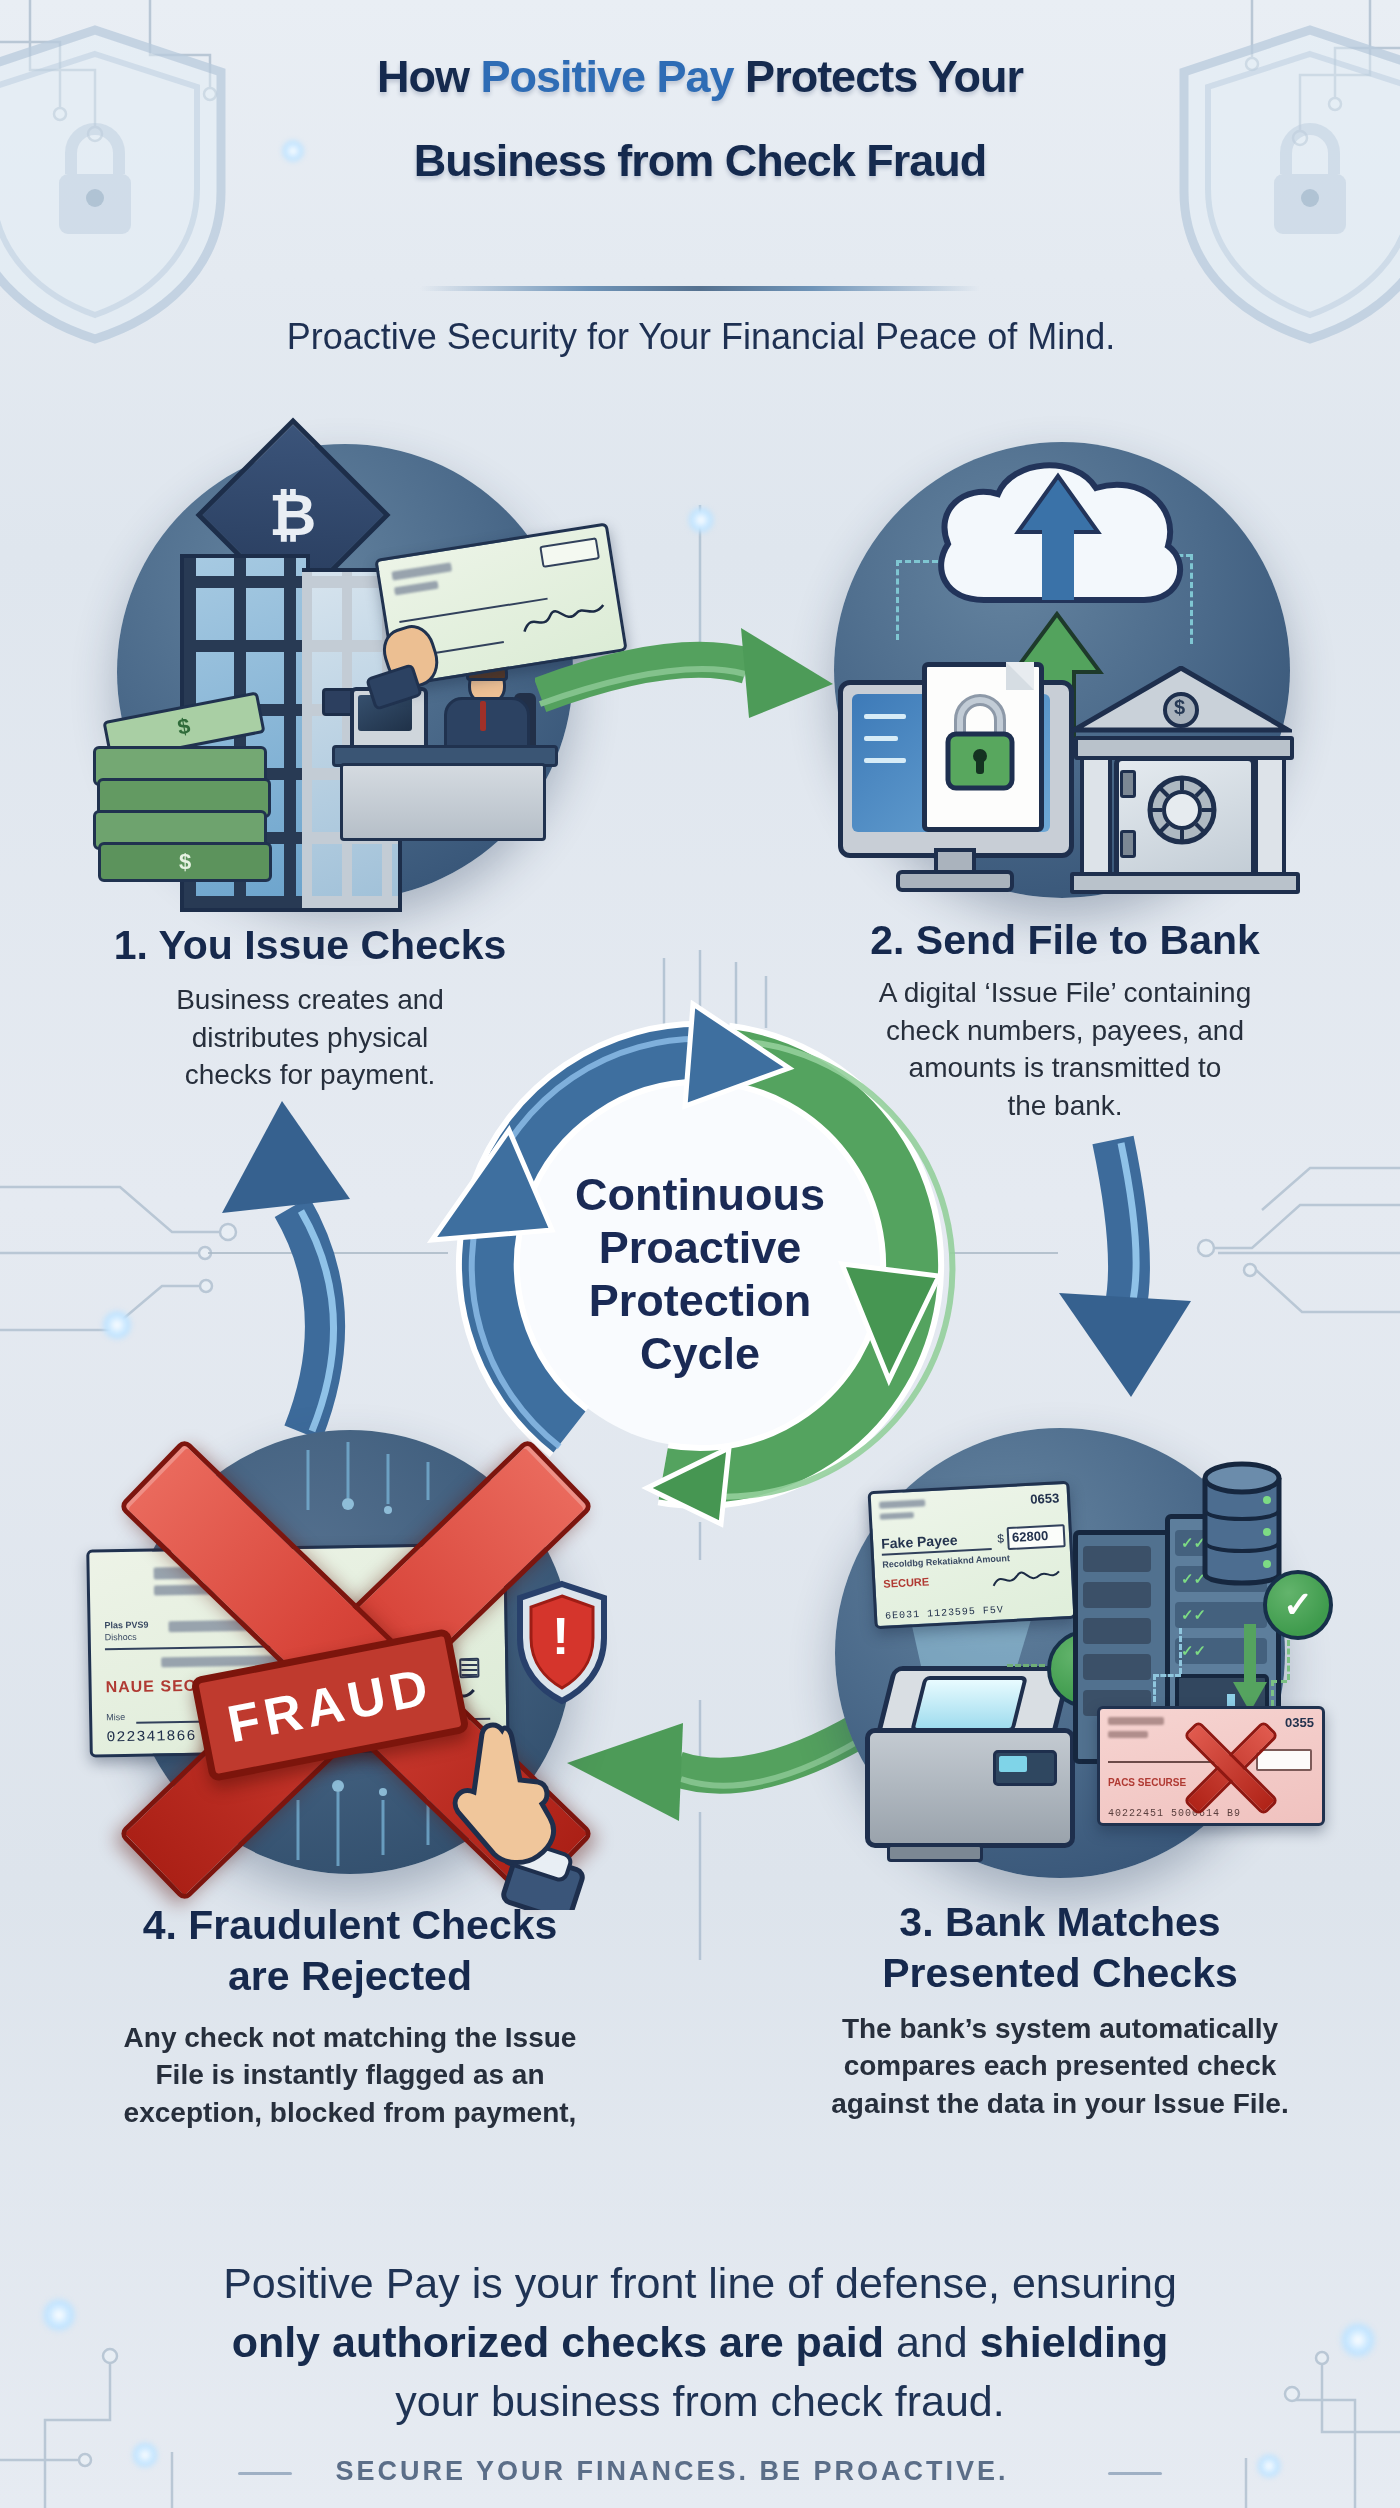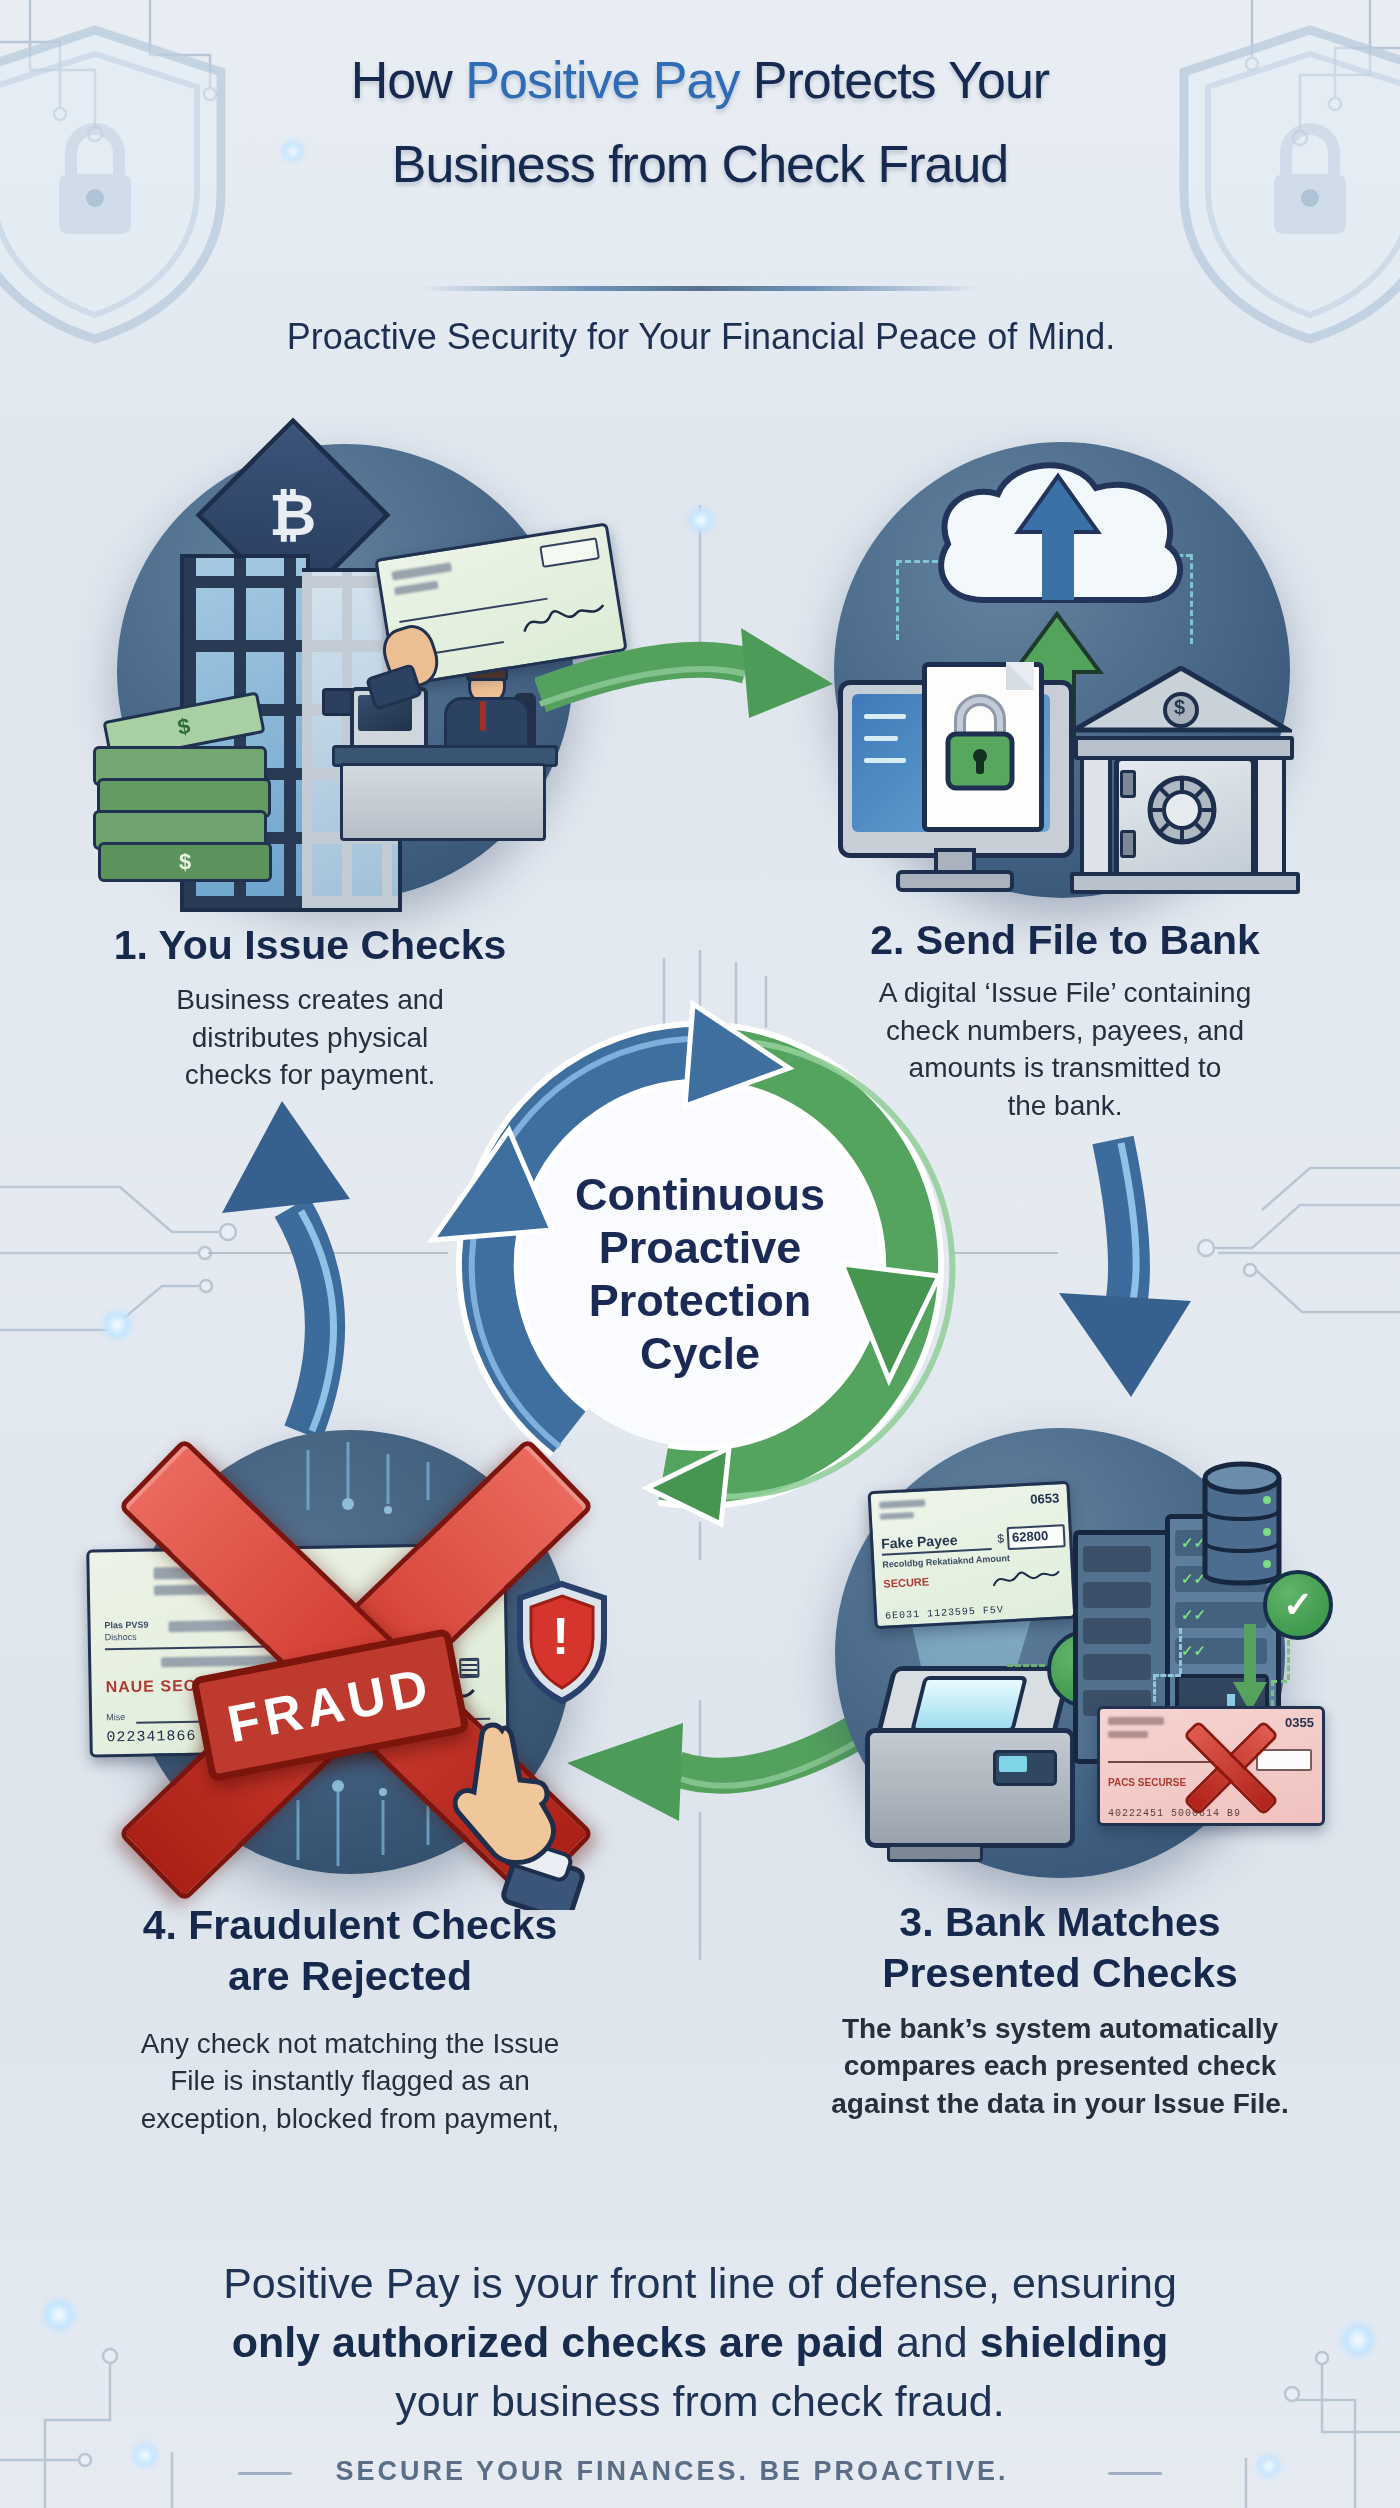--- a/index.html
+++ b/index.html
@@ -2,21 +2,21 @@
 <html><head>
 <meta charset="utf-8">
 <style>
   html,body{margin:0;padding:0;background:#cfd8e2;}
   .canvas{position:relative;width:1400px;height:2508px;overflow:hidden;
     font-family:"Liberation Sans",sans-serif;
     background:linear-gradient(180deg,#e9eef4 0%,#dfe6ee 22%,#e5eaf1 48%,#dde4ec 75%,#e6ebf2 100%);}
   .abs{position:absolute;}
   .ctr{text-align:center;}
   
-  .title{font-size:52px;font-weight:400;letter-spacing:-1px;color:#152a4e;line-height:1.0;
+  .title{font-size:45px;font-weight:700;letter-spacing:-1px;color:#152a4e;line-height:1.0;
     text-shadow:0 3px 4px rgba(30,50,90,.22);white-space:nowrap;}
   .title .accent{color:#2e6cb5;}
   .subtitle{font-size:36px;font-weight:500;color:#1e3052;}
   .step-h{font-size:41px;font-weight:700;color:#16294d;line-height:1.25;text-align:center;}
   .step-b{font-size:28px;font-weight:500;color:#272f3c;line-height:1.34;}
   .cycle-t{font-size:45px;font-weight:700;color:#1a2a55;line-height:1.18;}
   .concl{font-size:43px;font-weight:500;color:#1f3354;line-height:1.0;}
   .concl b{font-weight:700;color:#172b4d;}
   .tagline{font-size:27px;font-weight:700;letter-spacing:3px;color:#5b6e88;}
   
@@ -511,21 +511,21 @@
       <div>compares each presented check</div>
       <div>against the data in your Issue File.</div>
     </div>
   </div>
 
   <div class="abs ctr" style="left:60px;top:1900px;width:580px;">
     <div class="step-h">
       <div>4. Fraudulent Checks</div>
       <div>are Rejected</div>
     </div>
-    <div class="step-b" style="margin-top:22px;">
+    <div class="step-b" style="margin-top:16px;font-weight:bold;">
       <div>Any check not matching the Issue</div>
       <div>File is instantly flagged as an</div>
       <div>exception, blocked from payment,</div>
     </div>
   </div>
 
   <div class="abs ctr concl" style="left:60px;top:2262px;width:1280px;">
     <div style="margin-bottom:16px;">Positive Pay is your front line of defense, ensuring</div>
     <div style="margin-bottom:16px;">
       <b>only authorized checks are paid</b><span> and </span><b>shielding</b>

